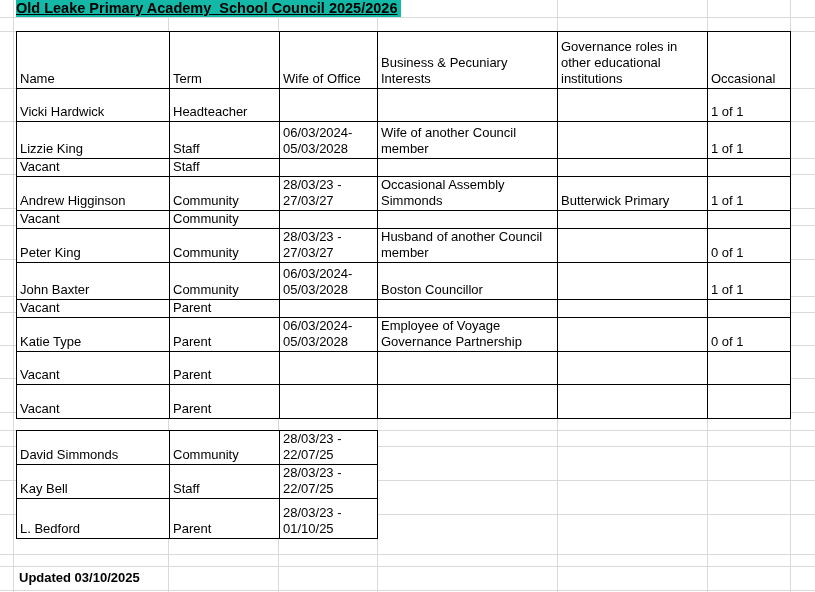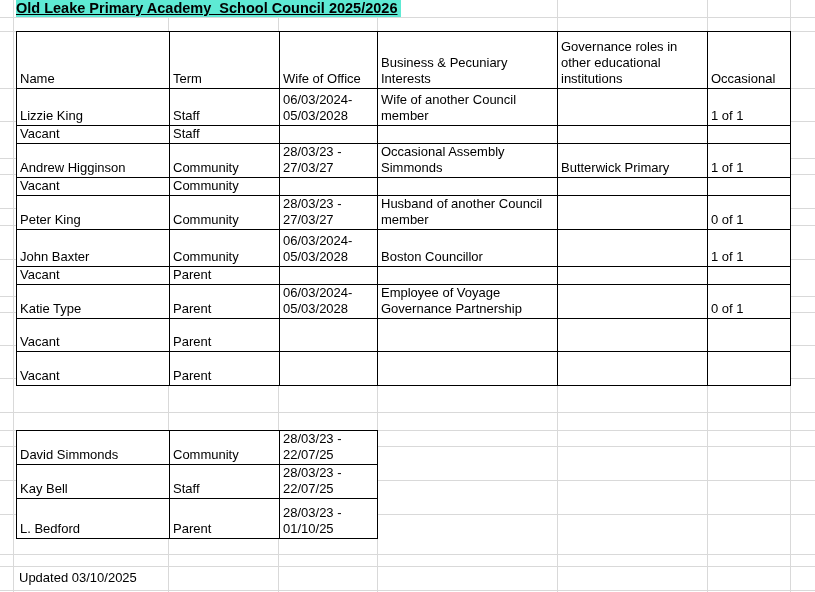--- a/index.html
+++ b/index.html
@@ -10,36 +10,36 @@
   #sheet{
     position:relative;width:815px;height:592px;overflow:hidden;background:#fff;
   }
   
   .vl{position:absolute;top:0;height:592px;width:1px;background:#d9d9d9;}
   .hl{position:absolute;left:0;width:815px;height:1px;background:#d9d9d9;}
   
   .sheet-title{
     position:absolute;top:0;left:16px;height:17px;line-height:17px;
     font-weight:bold;font-size:14.5px;text-decoration:underline;
-    white-space:pre;background:#5eead4;padding-right:4px;
+    white-space:pre;background:#14b8a6;padding-right:4px;
   }
   
   table.xl{
     position:absolute;border-collapse:collapse;table-layout:fixed;background:#fff;
   }
   table.xl td{
     border:1px solid #000;vertical-align:bottom;
     padding:0 2px 1px 3px;line-height:16px;
     white-space:pre-line;overflow:hidden;
   }
   #main-table{left:16px;top:31px;width:774px;}
   #former-table{left:16px;top:430px;width:361px;}
   .bold{font-weight:bold;white-space:nowrap;}
   .updated-note{
-    position:absolute;left:19px;top:570px;height:16px;line-height:16px;background:#fff;
+    position:absolute;left:19px;top:570px;height:16px;line-height:16px;background:#fff;font-weight:bold;
   }
 </style>
 </head>
 <body>
 
 <div id="sheet">
 
   <div class="vl" style="left:13px"></div>
   <div class="vl" style="left:168px"></div>
   <div class="vl" style="left:278px"></div>
@@ -82,20 +82,28 @@
     </colgroup>
     <tbody>
       <tr style="height:57px">
         <td>Name</td>
         <td>Term</td>
         <td>Wife of Office</td>
         <td>Business &amp; Pecuniary Interests</td>
         <td>Governance roles in other educational institutions</td>
         <td>Occasional</td>
       </tr>
+      <tr style="height:33px">
+        <td>Vicki Hardwick</td>
+        <td>Headteacher</td>
+        <td></td>
+        <td></td>
+        <td></td>
+        <td>1 of 1</td>
+      </tr>
       <tr style="height:37px">
         <td>Lizzie King</td>
         <td>Staff</td>
         <td>06/03/2024-
 05/03/2028</td>
         <td>Wife of another Council member</td>
         <td></td>
         <td>1 of 1</td>
       </tr>
       <tr style="height:16px">

